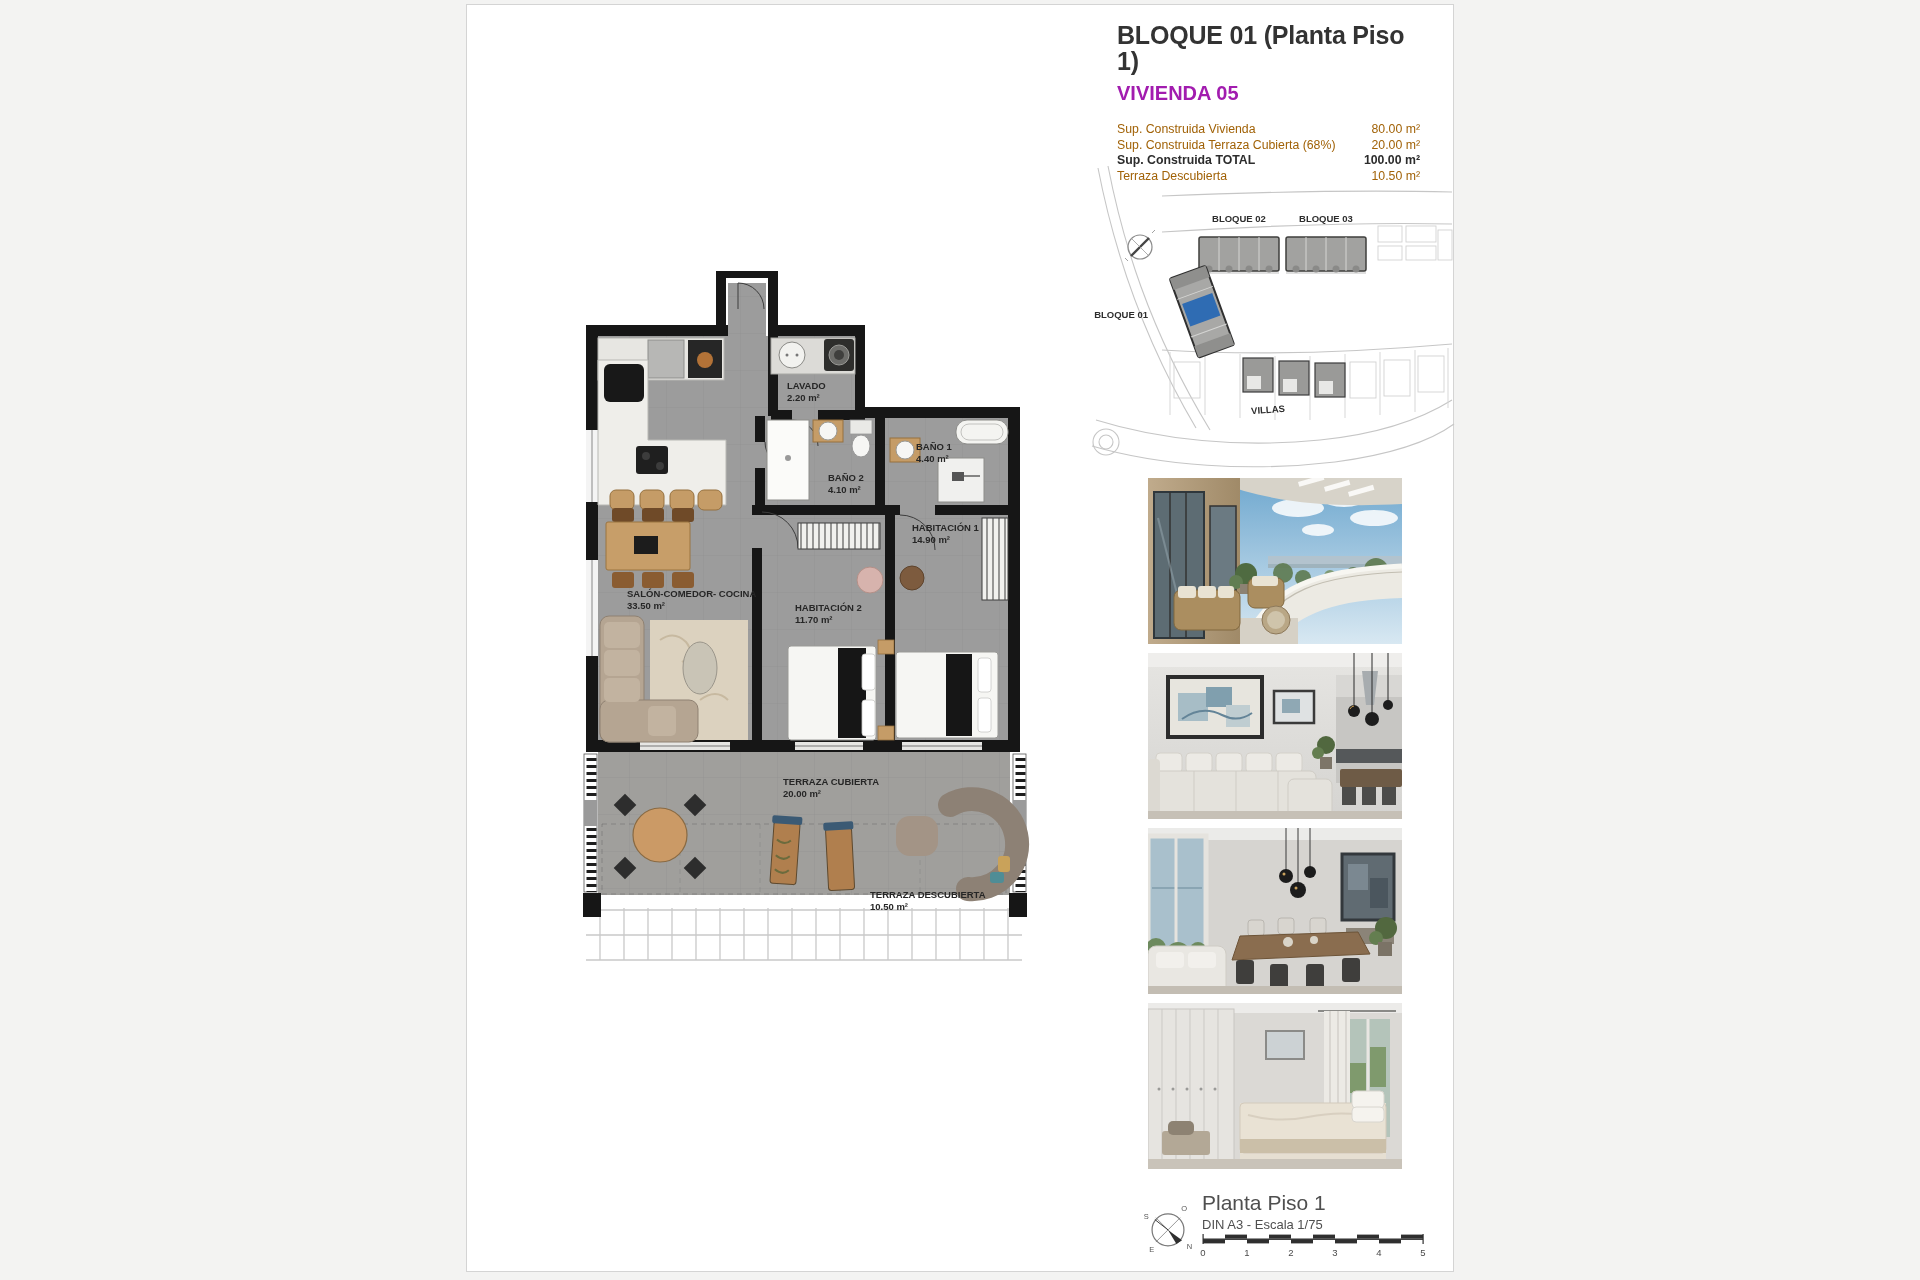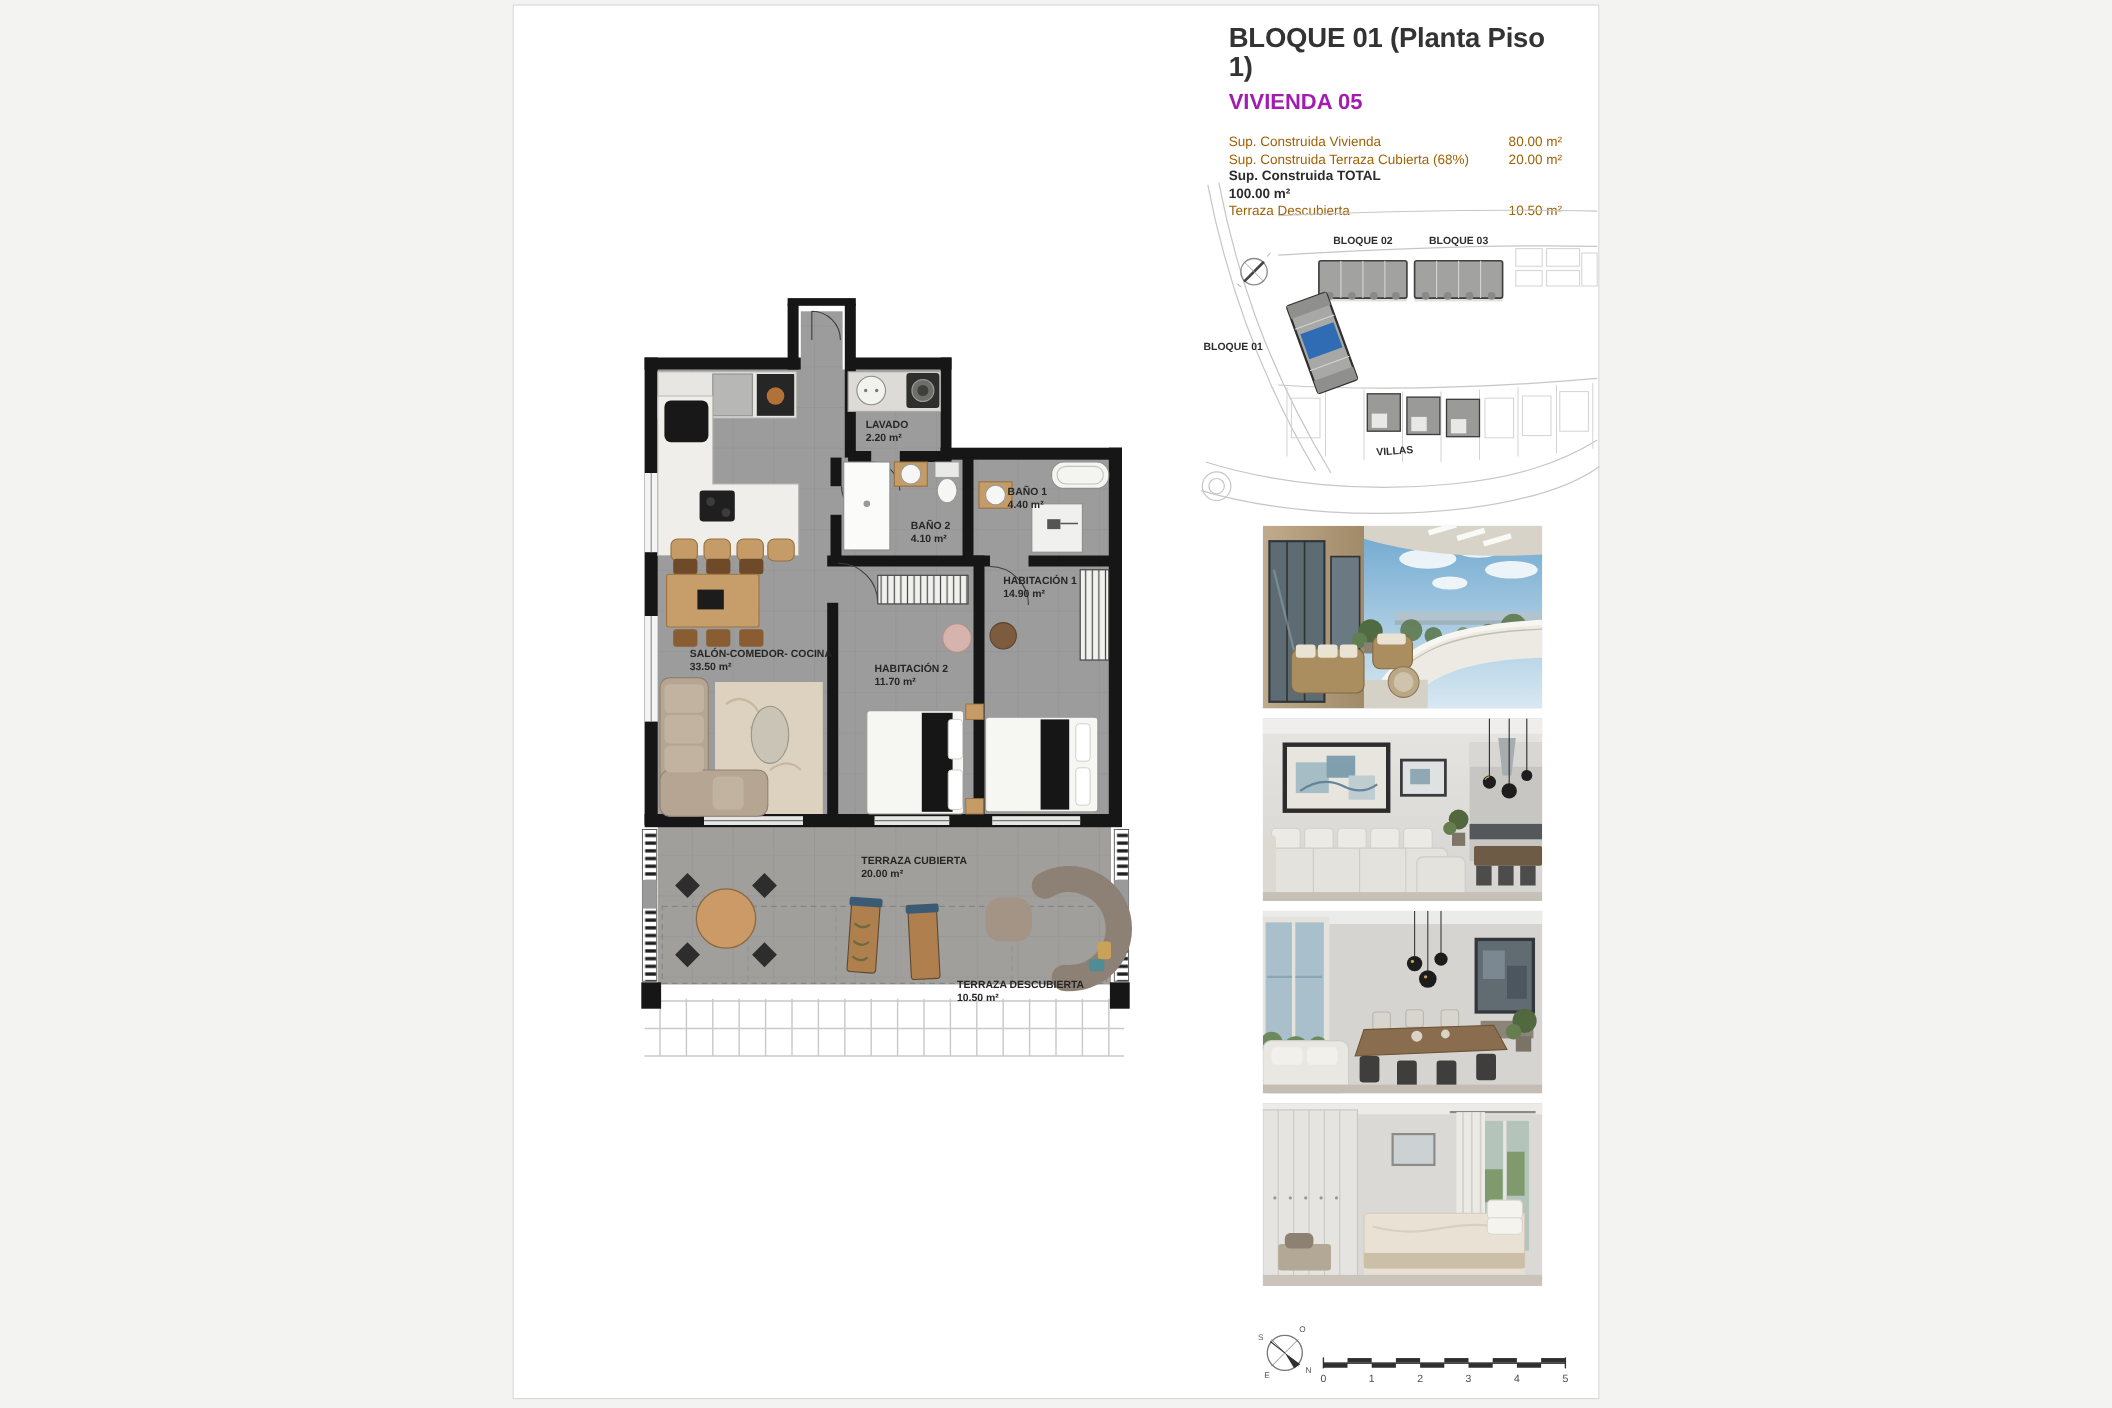--- a/index.html
+++ b/index.html
@@ -6,21 +6,21 @@
   body{width:1920px;height:1280px;background:#f3f3f2;font-family:"Liberation Sans",sans-serif;}
   .canvas{position:relative;width:1920px;height:1280px;overflow:hidden;}
   .page{position:absolute;left:466px;top:4px;width:988px;height:1268px;background:#ffffff;border:1px solid #d4d4d4;box-sizing:border-box;}
   .abs{position:absolute;}
   
   .title-block{left:1117px;top:22px;width:303px;}
   .h-title{font-size:25px;line-height:26px;font-weight:800;color:#333333;letter-spacing:-0.2px;}
   .h-sub{font-size:20px;line-height:24px;font-weight:800;color:#a21caf;margin-top:7px;}
   .areas{margin-top:17px;}
   .arow{display:flex;justify-content:space-between;font-size:12.3px;line-height:15.6px;color:#a16207;}
-  .arow.bold{font-weight:bold;color:#2c2c2c;flex-direction:column;}
+  .arow.bold{font-weight:bold;color:#2c2c2c;}
   
   .photo{left:1148px;width:254px;height:166px;overflow:hidden;background:#ddd;}
   .photo svg{display:block;}
   
   .f-text{left:1202px;top:1192px;width:260px;}
   .f-title{font-size:21px;line-height:22px;color:#4f4f4f;}
   .f-info{font-size:13px;line-height:15px;color:#4f4f4f;margin-top:3px;}
   svg text{font-family:"Liberation Sans",sans-serif;}
   .rlab{font-size:9.5px;font-weight:700;fill:#262626;}
   .slab{font-size:9.5px;font-weight:700;fill:#2d2d2d;}
@@ -571,20 +571,24 @@
     <line x1="19" y1="21" x2="45" y2="47" stroke="#777777" stroke-width="0.8"></line>
     <line x1="19" y1="47" x2="45" y2="21" stroke="#777777" stroke-width="0.8"></line>
     <line x1="32" y1="34" x2="18" y2="23" stroke="#2f2f2f" stroke-width="1"></line>
     <polygon points="32,34 47,45 41,49" fill="#2f2f2f"></polygon>
     <text class="cletter" x="46" y="14">O</text>
     <text class="cletter" x="6" y="22">S</text>
     <text class="cletter" x="12" y="58">E</text>
     <text class="cletter" x="52" y="54">N</text>
   </svg>
 
+  <div class="abs f-text">
+    <div class="f-title">Planta Piso 1</div>
+    <div class="f-info">DIN A3 - Escala 1/75</div>
+  </div>
 
   <svg class="abs" style="left:1198px;top:1231px;" width="230" height="30" viewBox="0 0 230 30">
     <rect x="5" y="7.5" width="220" height="1.4" fill="#2f2f2f"></rect>
     <g fill="#2f2f2f">
       <rect x="5" y="8.4" width="22" height="4"></rect>
         <rect x="27" y="3.6" width="22" height="4"></rect>
       <rect x="49" y="8.4" width="22" height="4"></rect>
         <rect x="71" y="3.6" width="22" height="4"></rect>
       <rect x="93" y="8.4" width="22" height="4"></rect>
         <rect x="115" y="3.6" width="22" height="4"></rect>

